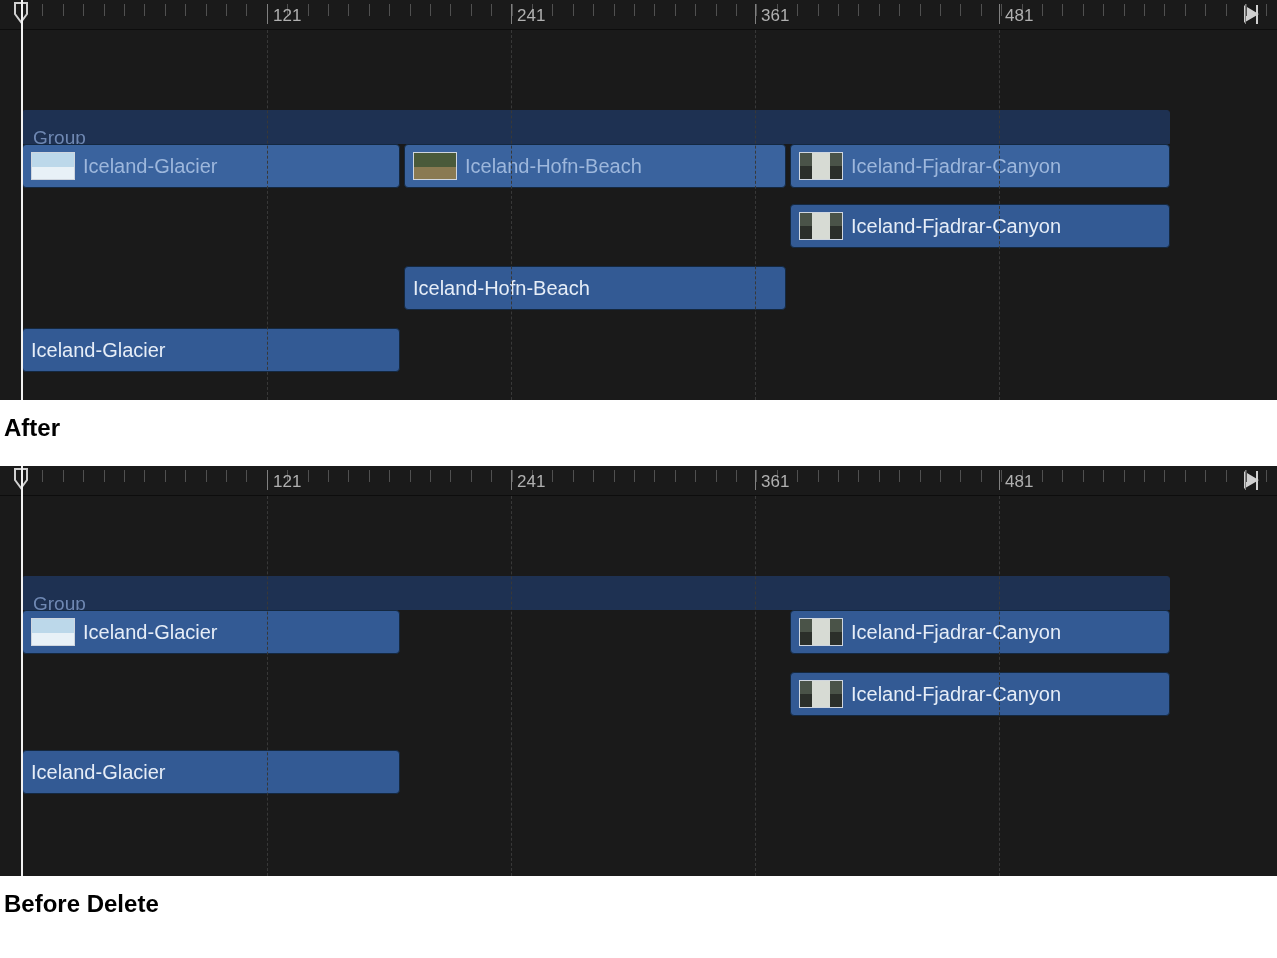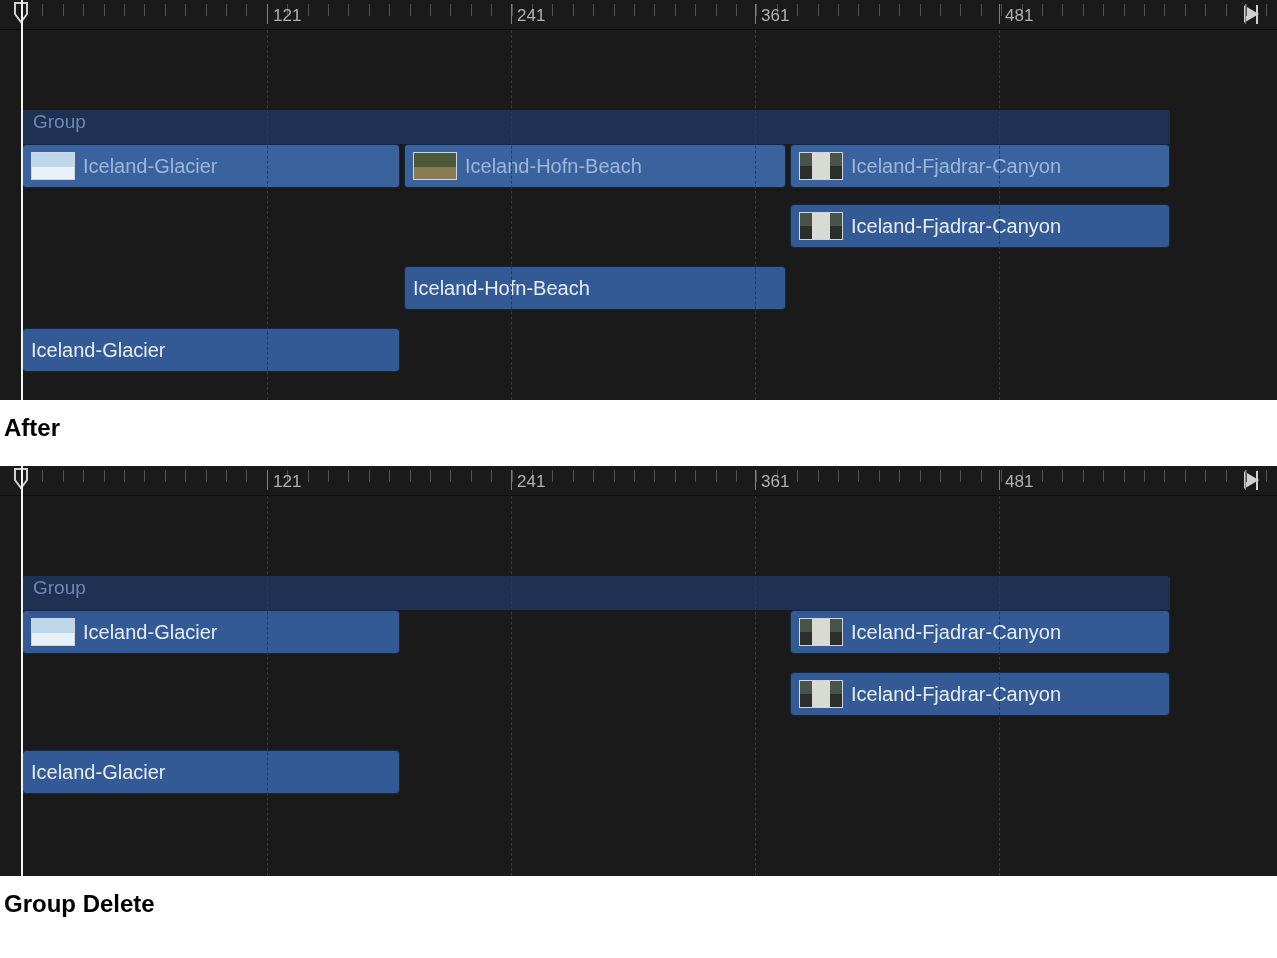--- a/index.html
+++ b/index.html
@@ -76,21 +76,21 @@
     bottom: 0;
   }
   .group-header {
     position: absolute;
     height: 34px;
     background: #1e3152;
     border: 1px solid #1e3152;
     border-radius: 3px 3px 0 0;
     color: #6f88b3;
     font-size: 19px;
-    padding: 0 10px 0 10px;
+    padding: 16px 10px 0 10px;
   }
   .clip {
     position: absolute;
     height: 44px;
     background: #335a94;
     border: 1px solid #142840;
     border-radius: 4px;
     color: #e6edf7;
     font-size: 20px;
     line-height: 42px;
@@ -352,13 +352,13 @@
       </div>
       <div class="clip" style="left: 22px; width: 378px; top: 254px;">
         <span>Iceland-Glacier</span>
       </div>
     </div>
 <div class="grid-line" style="left: 267px;"></div>
     <div class="grid-line" style="left: 511px;"></div>
     <div class="grid-line" style="left: 755px;"></div>
     <div class="grid-line" style="left: 999px;"></div>
   </div>
-<div class="caption">Group Delete</div>
+<div class="caption">Before Delete</div>
 
 </body></html>

